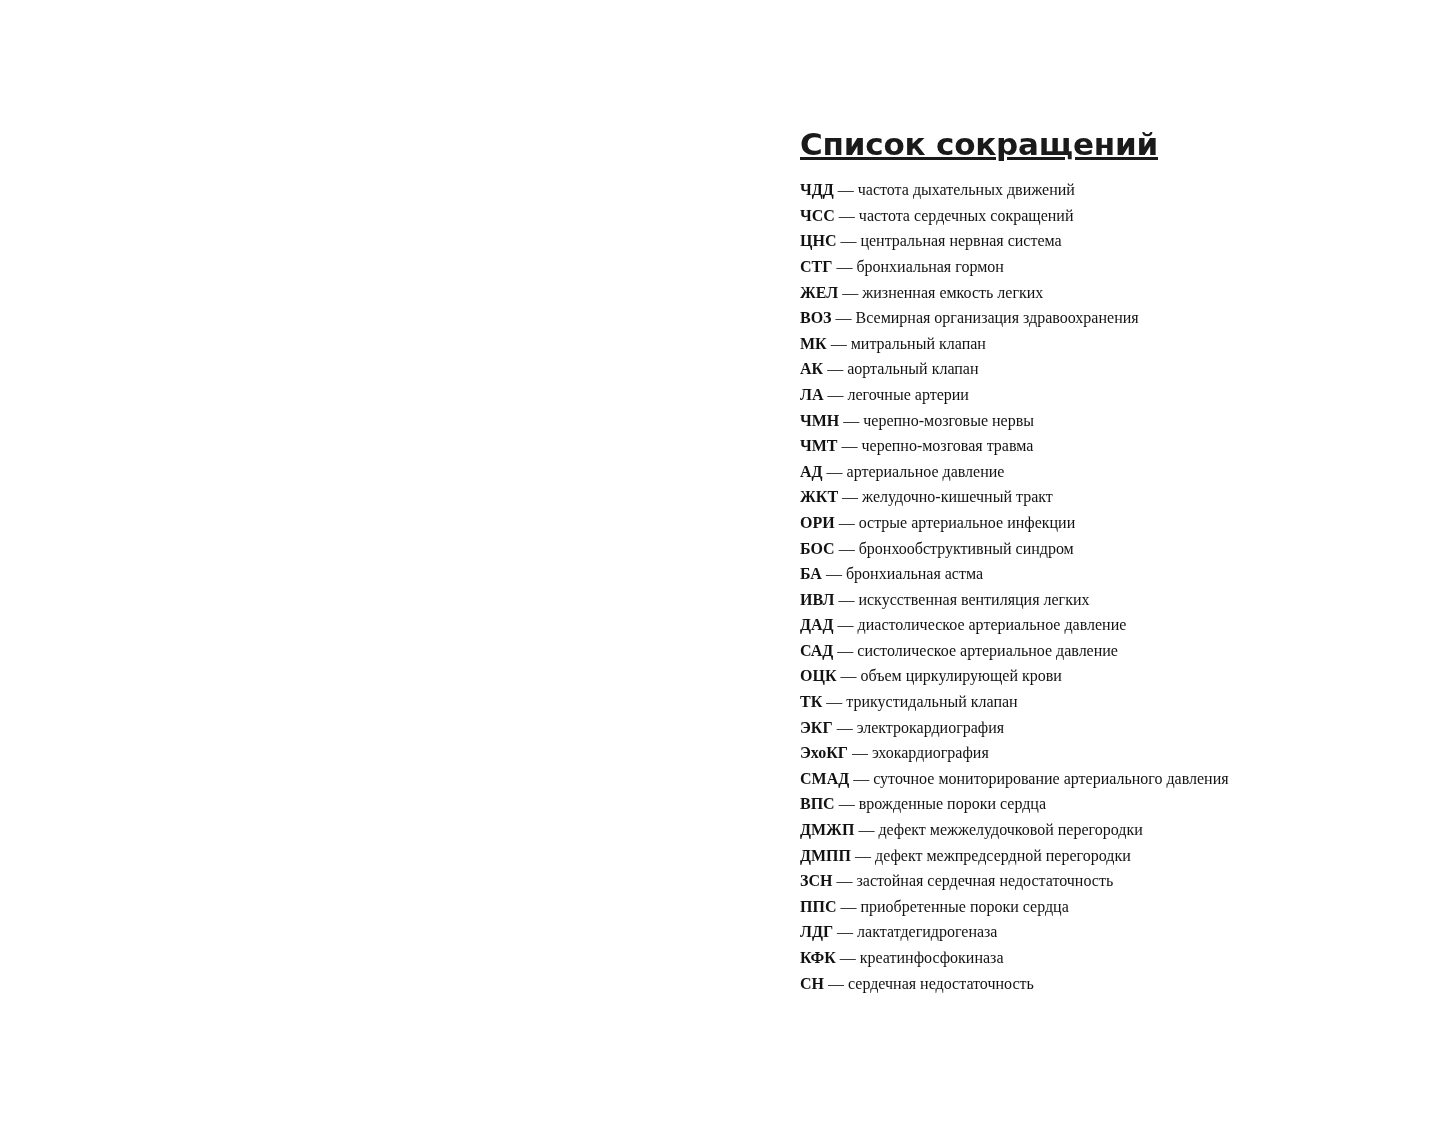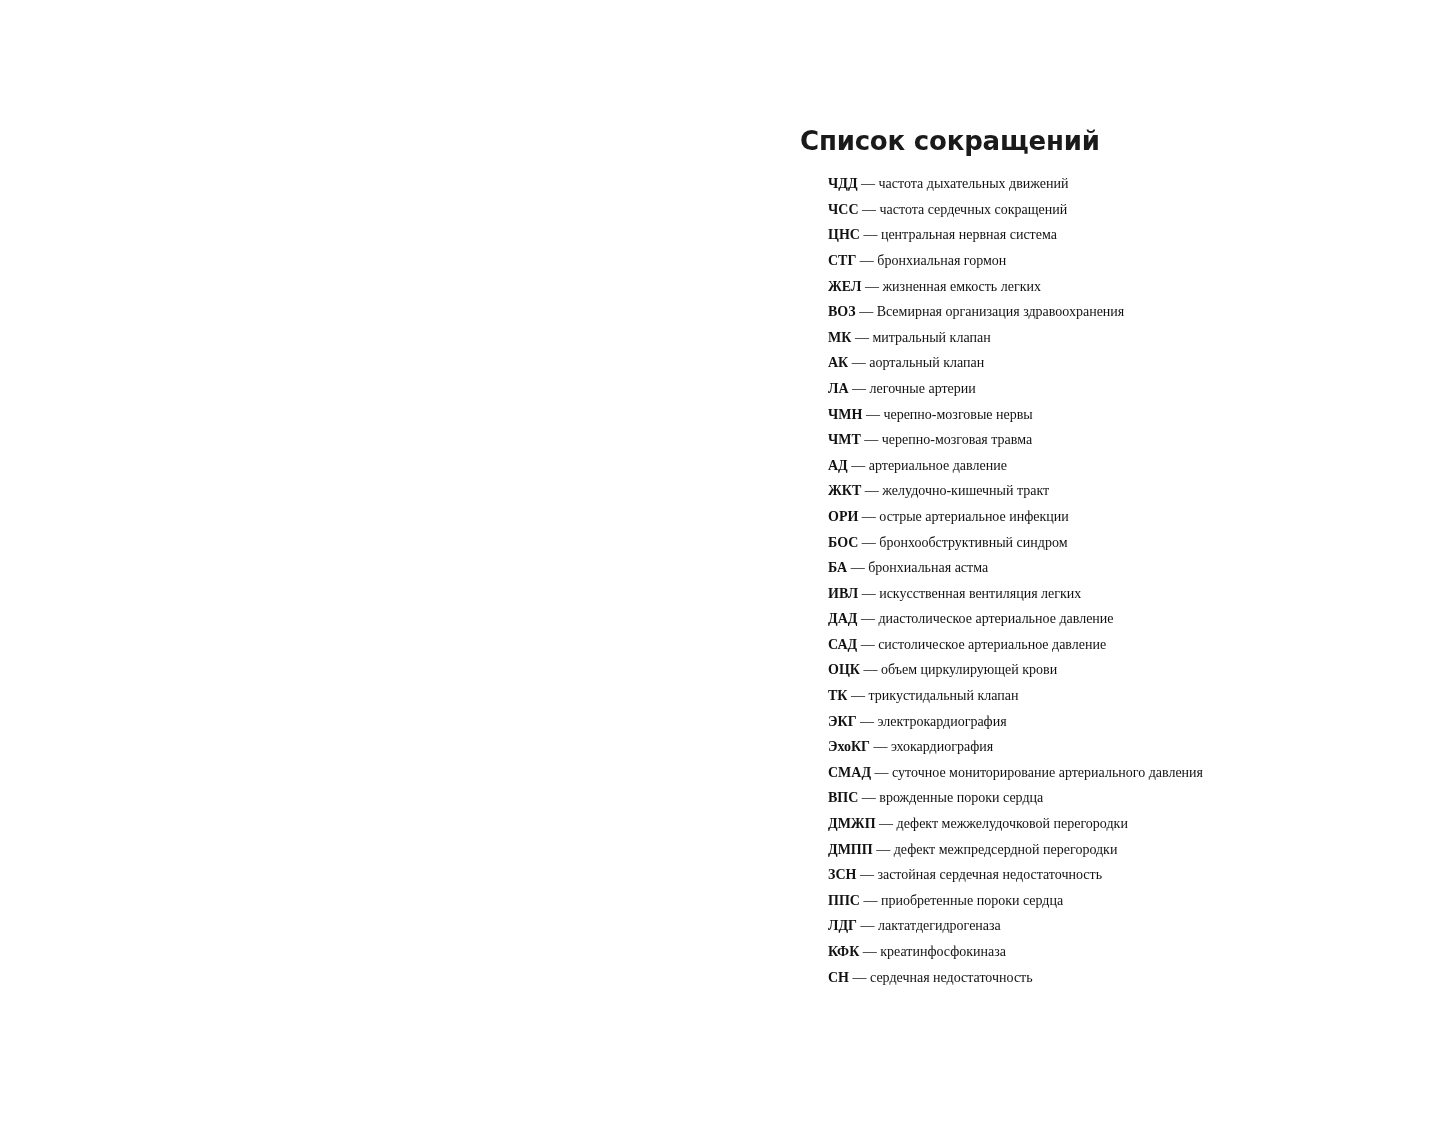--- a/index.html
+++ b/index.html
@@ -16,38 +16,38 @@
   }
   .content {
     position: absolute;
     left: 800px;
     top: 126px;
     width: 520px;
   }
   .doc-title {
     font-family: "DejaVu Sans", sans-serif;
     font-weight: bold;
-    font-size: 26px;
+    font-size: 31px;
     line-height: 1.2;
     color: #1a1a1a;
     letter-spacing: -0.2px;
     margin: 0 0 14px 0;
+    text-decoration: underline;
   }
   .abbr-list {
     list-style: none;
     margin: 0;
     padding: 0;
   }
   .abbr-item {
     font-family: "Liberation Serif", "DejaVu Serif", serif;
-    font-size: 14px;
+    font-size: 16px;
     line-height: 25.6px;
     color: #121212;
     white-space: normal;
-    margin-left: 28px;
   }
   .abbr-item .term {
     font-weight: bold;
   }
   .abbr-item .dash {
     font-weight: normal;
   }
   .abbr-item .def {
     font-weight: normal;
   }

